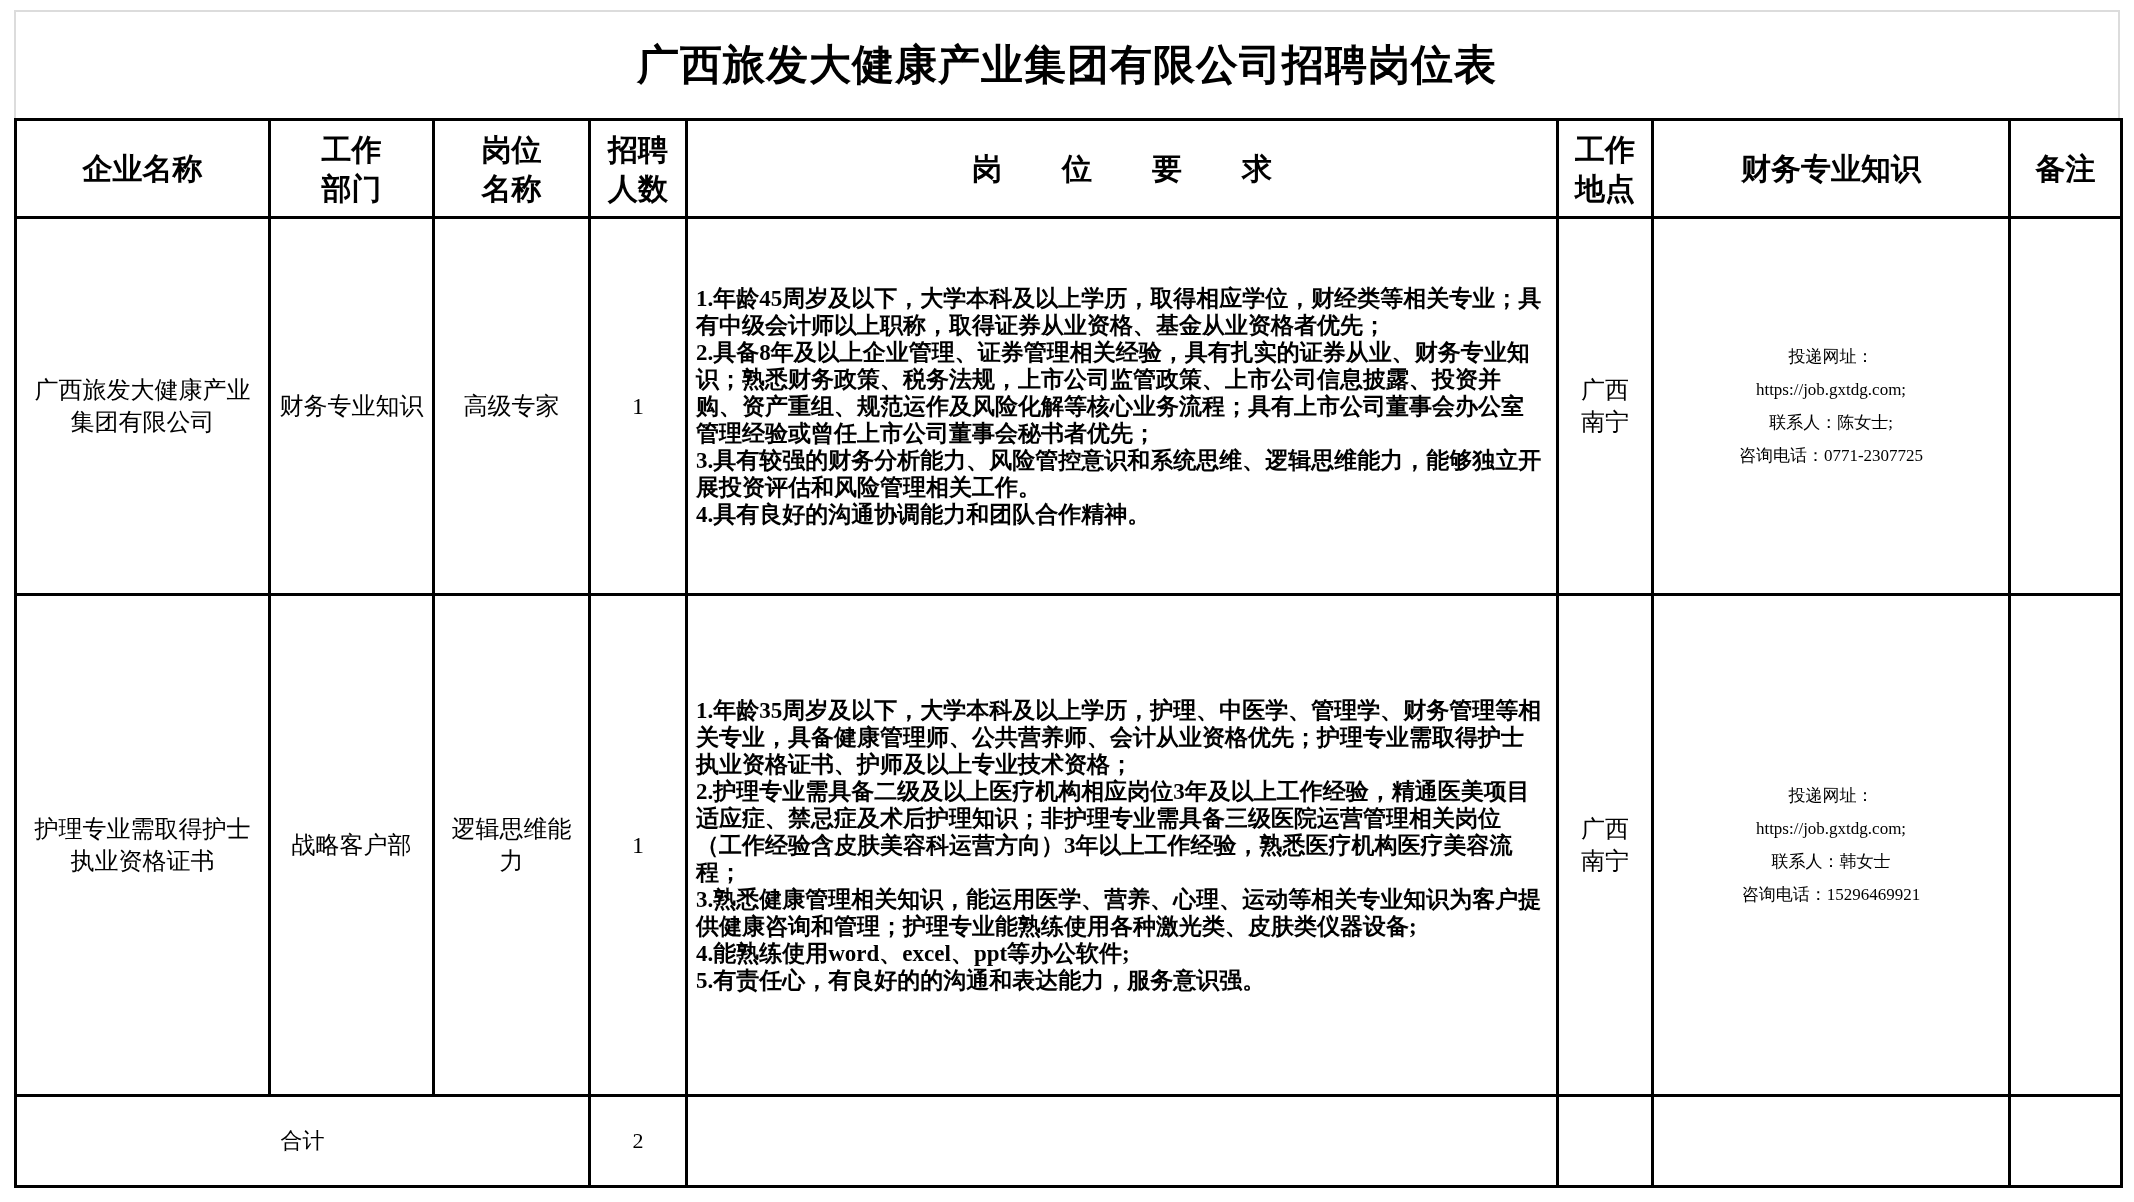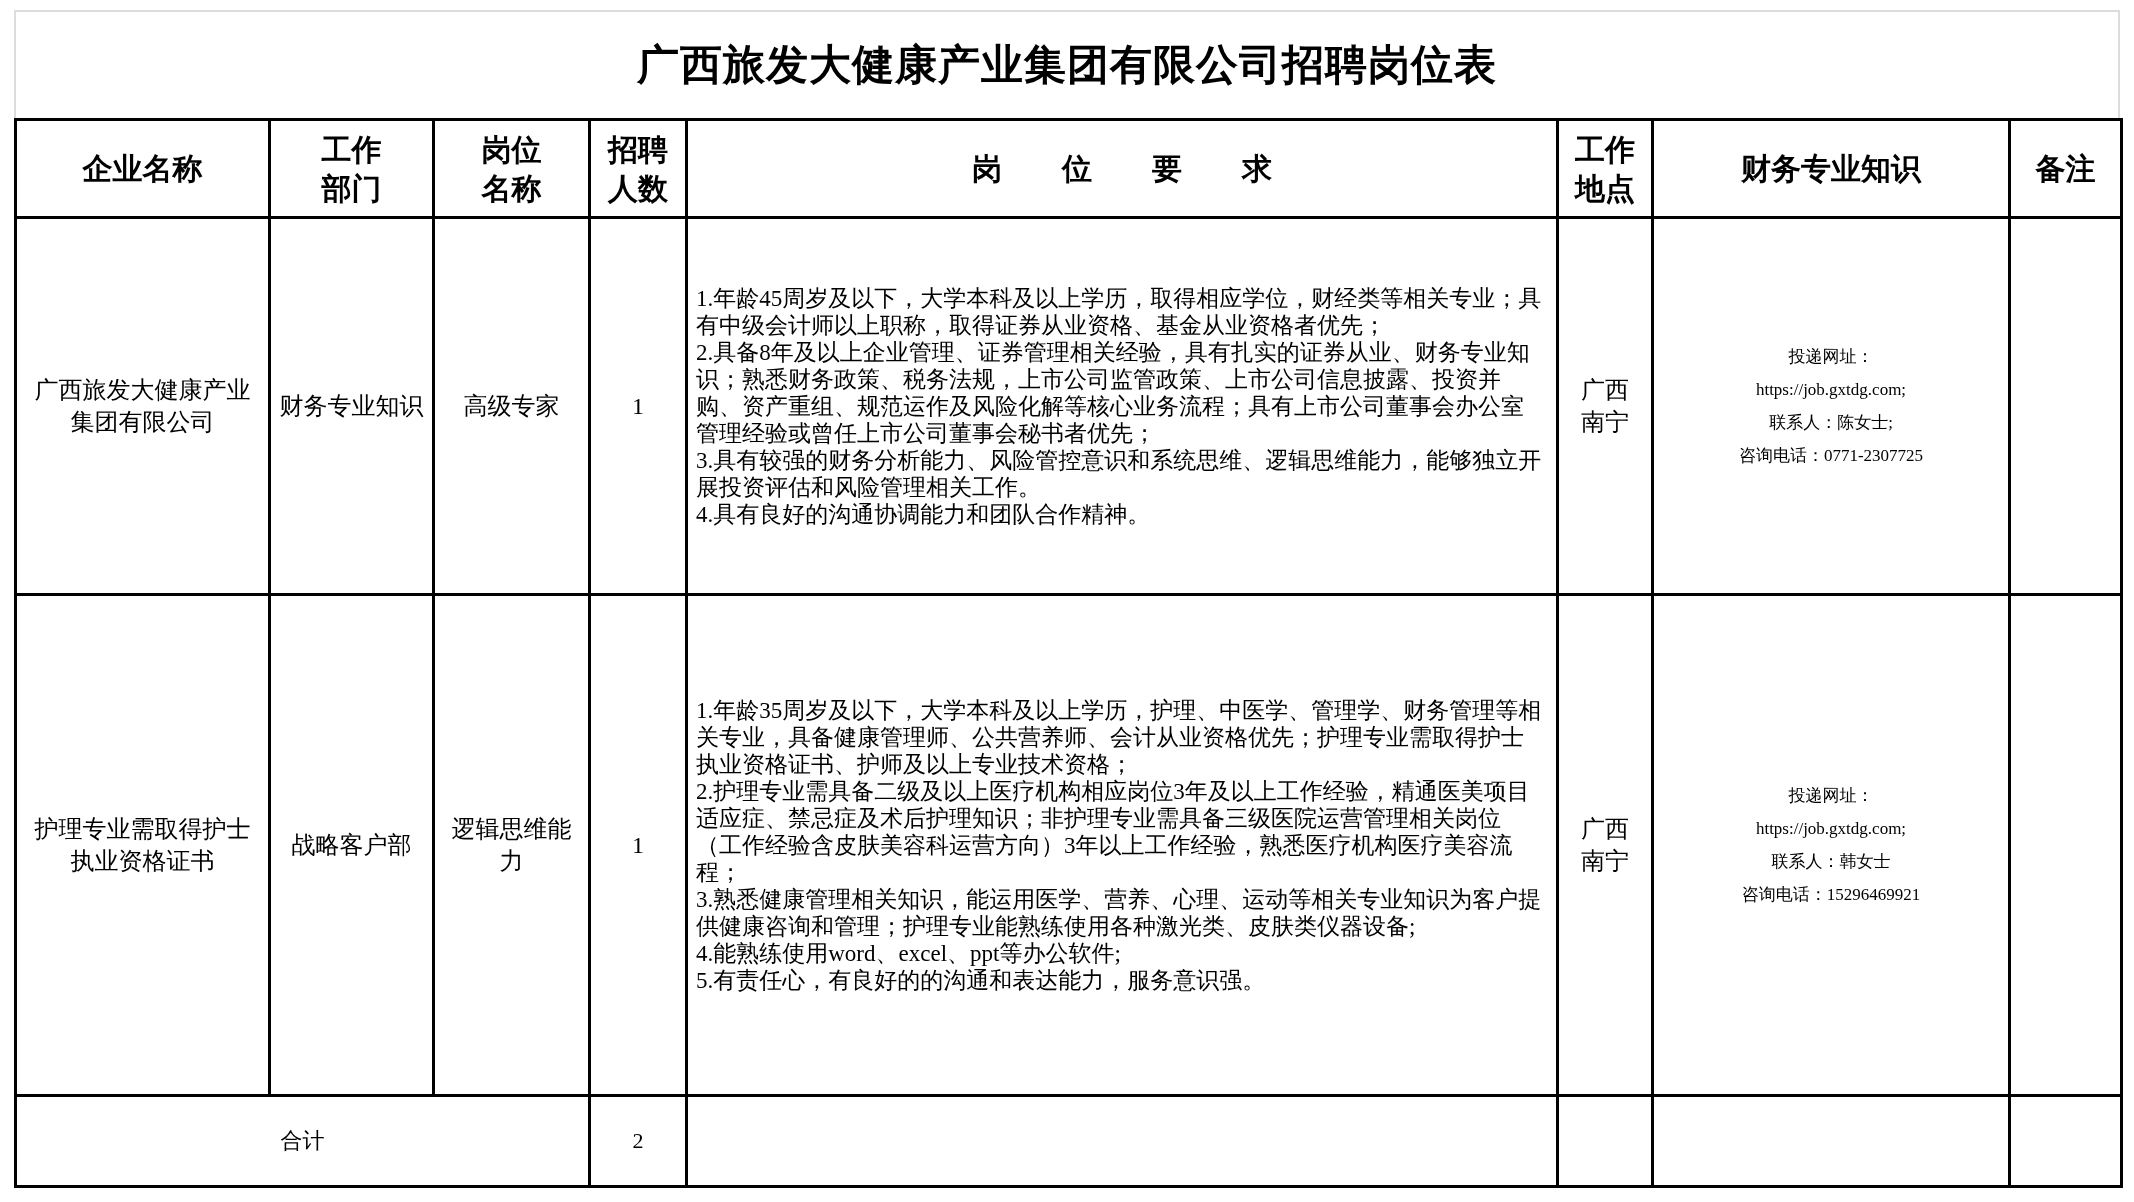--- a/index.html
+++ b/index.html
@@ -60,20 +60,21 @@
   tr.footer-row   { height: 91px; }
   .cell-body {
     font-size: 24px;
     line-height: 1.35;
   }
   .cell-req {
     text-align: left !important;
     font-size: 23px;
     line-height: 27px;
     padding: 6px 10px 6px 8px !important;
+    font-weight: bold;
   }
   .cell-apply {
     font-size: 17px;
     line-height: 33px;
   }
   .cell-total {
     font-size: 22px;
   }
 </style>
 </head>

